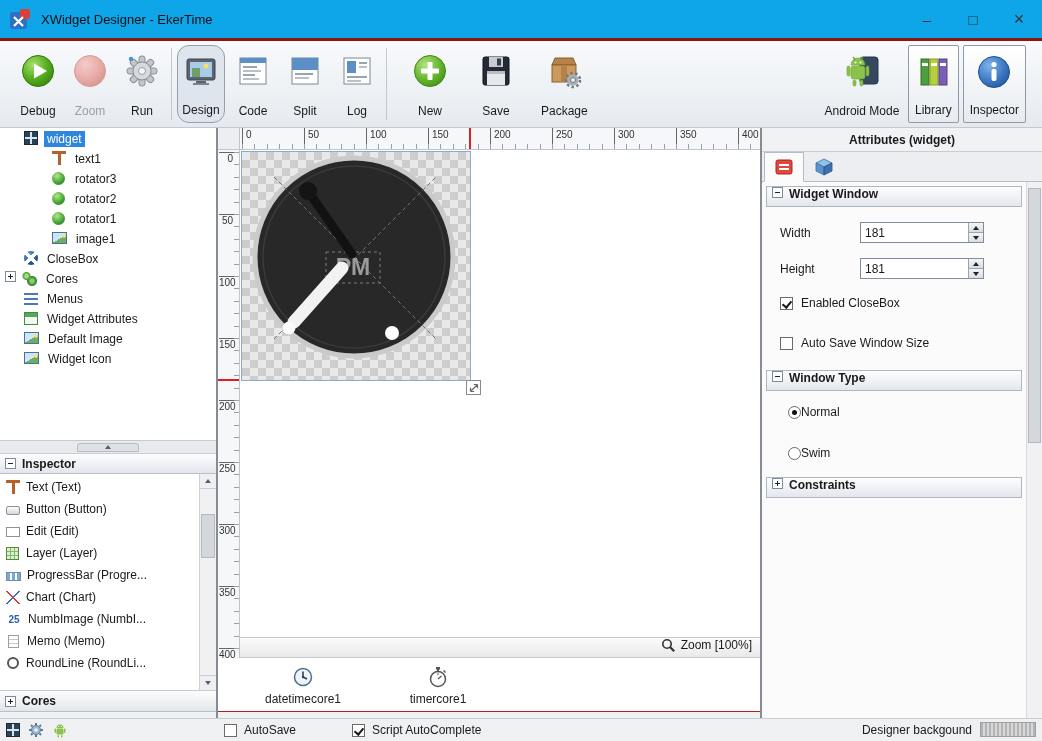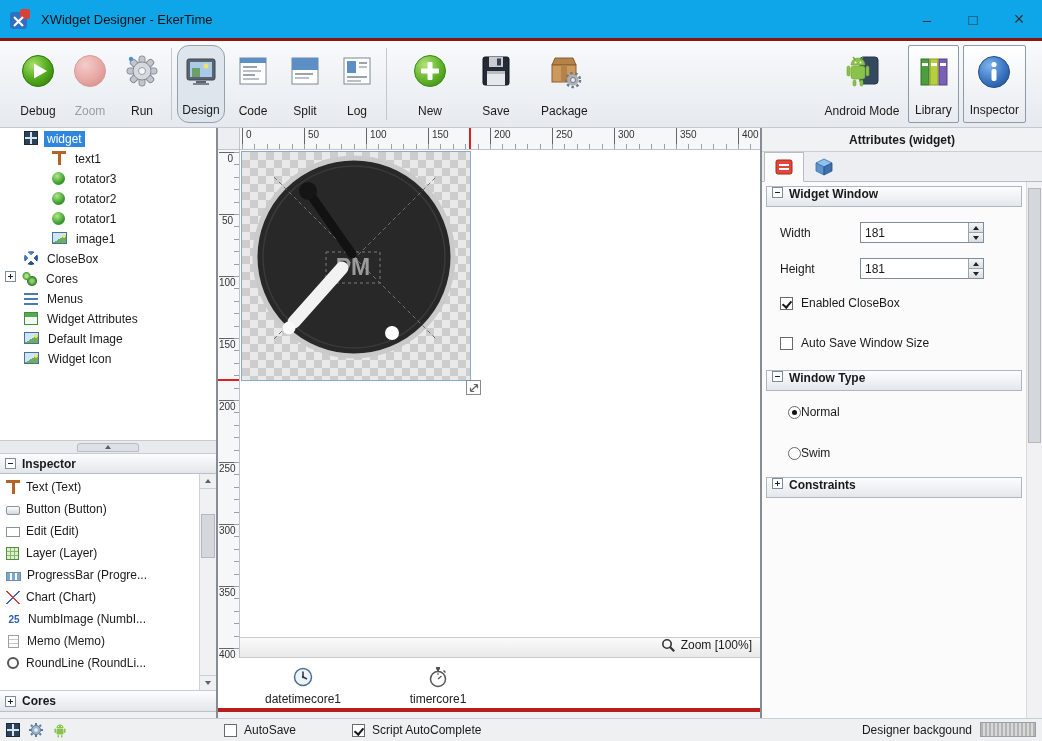--- a/index.html
+++ b/index.html
@@ -88,21 +88,21 @@
   .hlab{position:absolute;top:0;height:21px;border-left:1px solid #666;padding:1px 0 0 3px;font-size:10px;color:#333}
   .hguide{position:absolute;top:0;width:2px;height:22px;background:#e02020}
   .vruler{position:absolute;left:0;top:22px;width:22px;height:508px;background:#f6f7f8;border-right:1px solid #c0c5cb;overflow:hidden}
   .vruler .vticks{position:absolute;top:2px;bottom:0;right:0;width:5px;background:repeating-linear-gradient(to bottom,#9aa0a6 0 1px,transparent 1px 12.4px)}
   .vlab{position:absolute;left:1px;width:20px;border-top:1px solid #666;font-size:10px;color:#333;text-align:right;padding-right:6px}
   .vguide{position:absolute;left:0;height:2px;width:22px;background:#e02020}
   .canvas{position:absolute;left:22px;top:22px;width:520px;height:487px;background:#fff;overflow:hidden}
   .widget{position:absolute;left:2px;top:2px;width:228px;height:228px;outline:1px solid #88aacc;background-color:#e9e9e9;background-image:linear-gradient(45deg,#cdcdcd 25%,transparent 25%,transparent 75%,#cdcdcd 75%),linear-gradient(45deg,#cdcdcd 25%,transparent 25%,transparent 75%,#cdcdcd 75%);background-size:16px 16px;background-position:0 0,8px 8px}
   .handle{position:absolute;left:224px;top:228px;width:15px;height:15px;background:#fdfdfd;border:1px solid #8a8a8a;display:flex;align-items:center;justify-content:center}
   .zoombar{position:absolute;left:22px;top:509px;width:520px;height:21px;background:linear-gradient(#fbfbfb,#e9e9e9);border-top:1px solid #c9c9c9;border-bottom:1px solid #c9c9c9;display:flex;align-items:flex-start;justify-content:flex-end;gap:5px;padding-right:8px}
-  .tray{position:absolute;left:0;top:530px;width:542px;height:54px;background:#fff;border-bottom:4px solid #b91c1c}
+  .tray{position:absolute;left:0;top:530px;width:542px;height:54px;background:#fff;border-bottom:1px solid #b91c1c}
   .trayitem{position:absolute;top:4px;width:110px;text-align:center}
   .trayitem .ticn{height:26px;display:flex;align-items:flex-end;justify-content:center}
   .trayitem .tname{font-size:12px;margin-top:4px;color:#222}
 
   
   .right{position:absolute;left:762px;top:0;width:280px;height:590px;background:#fbfbfc}
   .rhdr{position:absolute;left:0;top:0;width:280px;height:24px;background:#f0f2f4;border-bottom:1px solid #c9ced4;display:flex;align-items:center;justify-content:center;font-weight:bold}
   .rtabs{position:absolute;left:0;top:24px;width:280px;height:30px;background:#eceef1;border-bottom:1px solid #b6bcc4;display:flex;padding-left:2px}
   .rtab{width:40px;height:30px;display:flex;align-items:center;justify-content:center;border:1px solid transparent}
   .rtab.sel{background:#fbfbfc;border-color:#b6bcc4;border-bottom-color:#fbfbfc}

